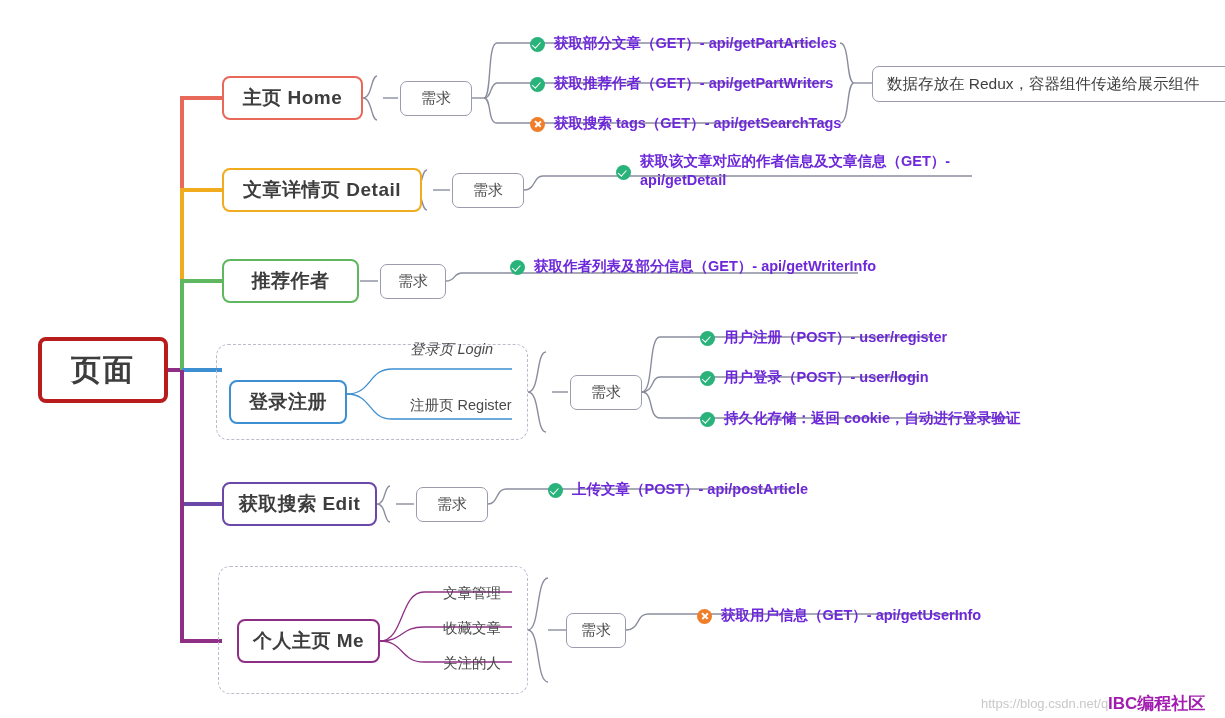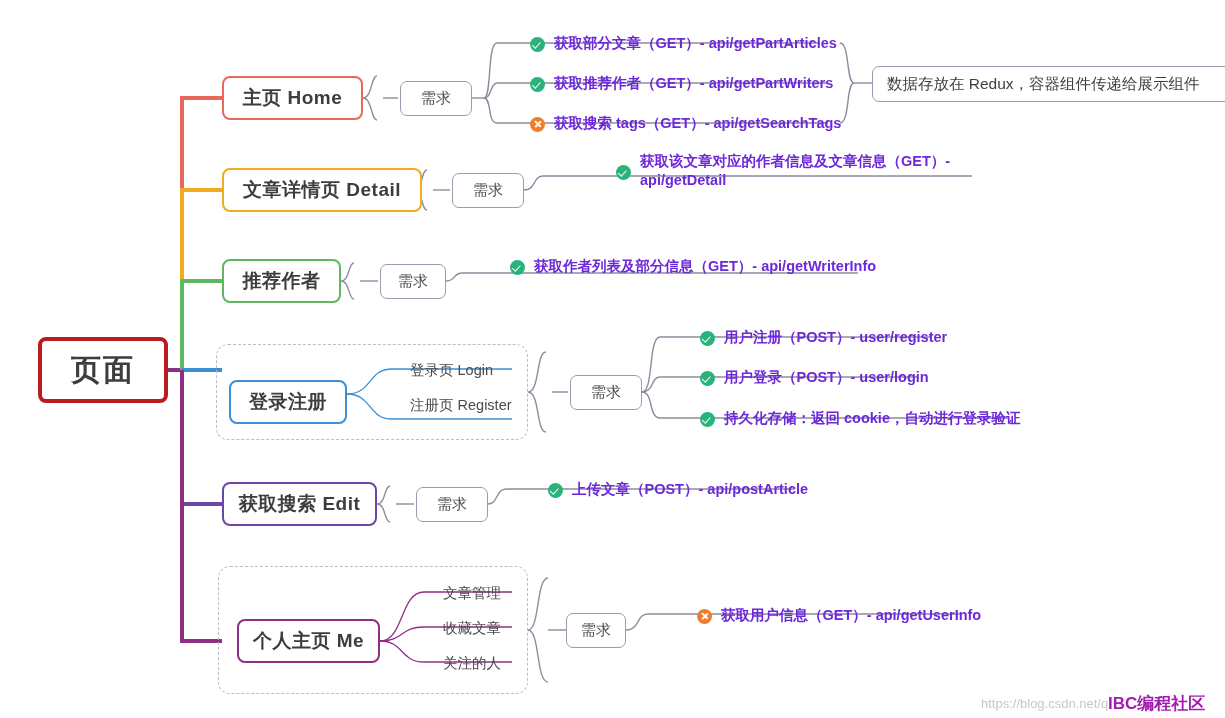--- a/index.html
+++ b/index.html
@@ -241,36 +241,36 @@
     <span>文章详情页 Detail</span>
   </div>
   <div class="node need-node" style="left:452px; top:173px; width:72px; height:35px;">
     <span>需求</span>
   </div>
   <div class="api-item wrap" style="left:616px; top:152px; width:390px;">
     <span class="status-icon ok"></span>
     <span>获取该文章对应的作者信息及文章信息（GET）- api/getDetail</span>
   </div>
 
-  <div class="node page-node" style="left:222px; top:259px; width:119px; height:44px; border-color:#5fb85f;">
+  <div class="node page-node" style="left:222px; top:259px; width:137px; height:44px; border-color:#5fb85f;">
     <span>推荐作者</span>
   </div>
   <div class="node need-node" style="left:380px; top:264px; width:66px; height:35px;">
     <span>需求</span>
   </div>
   <div class="api-item" style="left:510px; top:257px;">
     <span class="status-icon ok"></span>
     <span>获取作者列表及部分信息（GET）- api/getWriterInfo</span>
   </div>
 
   <div class="dashed-group" style="left:216px; top:344px; width:312px; height:96px;"></div>
   <div class="node page-node" style="left:229px; top:380px; width:118px; height:44px; border-color:#3d8fd1;">
     <span>登录注册</span>
   </div>
-  <div class="sub-label" style="left:410px; top:361px;">
+  <div class="sub-label" style="left:410px; top:340px;font-style:italic;">
     <span>登录页 Login</span>
   </div>
   <div class="sub-label" style="left:410px; top:396px;">
     <span>注册页 Register</span>
   </div>
   <div class="node need-node" style="left:570px; top:375px; width:72px; height:35px;">
     <span>需求</span>
   </div>
   <div class="api-item" style="left:700px; top:328px;">
     <span class="status-icon ok"></span>

